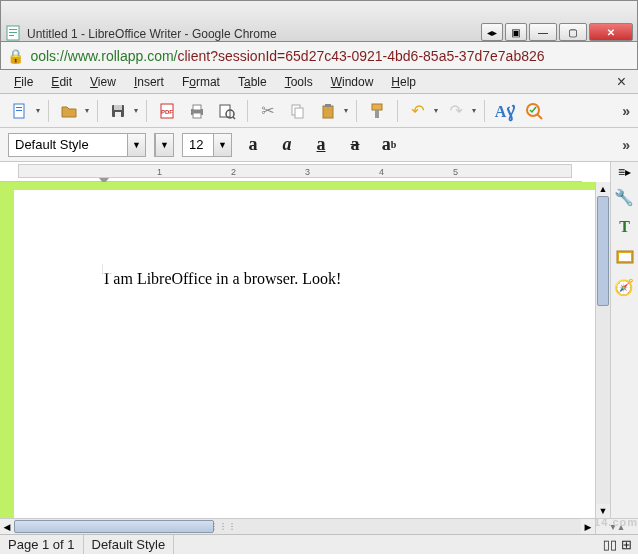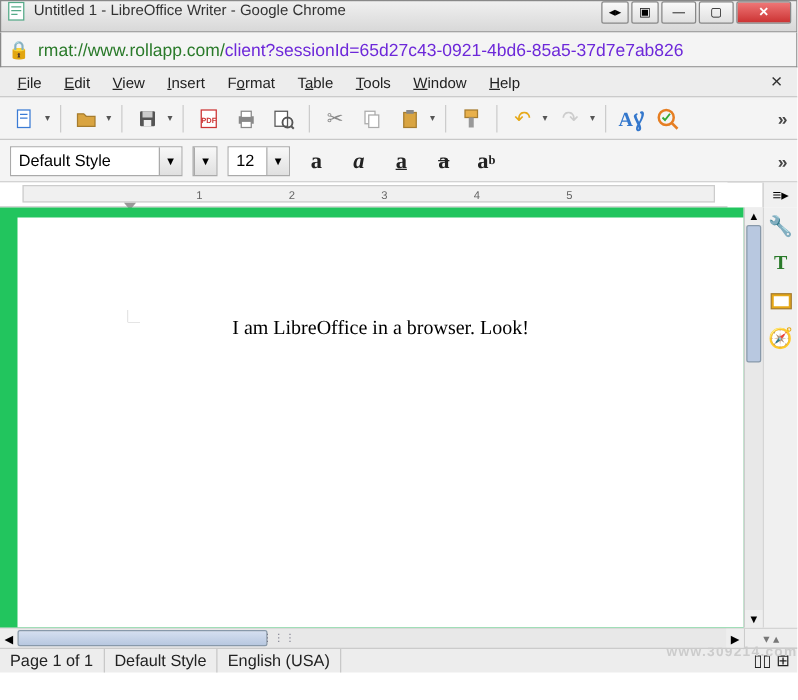--- a/index.html
+++ b/index.html
@@ -1,32 +1,32 @@
 <!DOCTYPE html>
 <html><head>
 <meta charset="utf-8">
 <style>
   * { box-sizing: border-box; margin: 0; padding: 0; }
   body { font-family: "Segoe UI", Tahoma, sans-serif; font-size: 12px; background: #fff; width: 638px; height: 560px; overflow: hidden; position: relative; }
   
   
-  .titlebar { height: 26px; background: linear-gradient(#f0f0f0, #d8d8d8); border: 1px solid #888; display: flex; align-items: flex-start; padding: 0 4px; gap: 6px; }
+  .titlebar { height: 42px; background: linear-gradient(#f0f0f0, #d8d8d8); border: 1px solid #888; display: flex; align-items: flex-end; padding: 0 4px; gap: 6px; }
   .titlebar .favicon { width: 16px; height: 16px; display: inline-flex; align-items: center; justify-content: center; }
   .titlebar .title { flex: 1; color: #333; font-size: 12px; }
   .winbtns { display: flex; gap: 0; }
   .winbtns .btn { width: 28px; height: 18px; border: 1px solid #888; background: linear-gradient(#fafafa,#e0e0e0); display: flex; align-items: center; justify-content: center; font-size: 10px; margin-left: 2px; border-radius: 2px; }
   .winbtns .btn.close { background: linear-gradient(#e77,#c33); color: #fff; font-weight: bold; width: 44px; }
   .winbtns .ext { width: 22px; }
   
   
   .urlbar { height: 28px; border: 1px solid #888; border-top: none; background: #f4f4f4; display: flex; align-items: center; padding: 0 6px; gap: 6px; }
   .lock { color: #3a3; font-size: 14px; }
   .url { font-size: 14px; white-space: nowrap; overflow: hidden; }
   .url .host { color: #2a7a2a; }
-  .url .path { color: #6d28d9; }
+  .url .path { color: #7f1d1d; }
   
   
   .menubar { height: 24px; background: #ededed; border-bottom: 1px solid #c0c0c0; display: flex; align-items: center; padding: 0 6px; gap: 2px; }
   .menubar .mitem { padding: 2px 8px; color: #222; cursor: default; }
   .menubar .mitem u { text-decoration: underline; }
   .menubar .closex { margin-left: auto; font-size: 16px; color: #333; padding: 0 6px; }
   
   
   .toolbar { height: 34px; background: #f4f4f4; border-bottom: 1px solid #c8c8c8; display: flex; align-items: center; padding: 0 8px; gap: 6px; }
   .tbtn { width: 24px; height: 24px; display: flex; align-items: center; justify-content: center; border: 1px solid transparent; border-radius: 2px; font-size: 16px; color: #555; }
@@ -43,21 +43,21 @@
   .fmtbtn.italic { font-style: italic; }
   
   
   .ruler { height: 20px; background: #fff; border-bottom: 1px solid #c8c8c8; position: relative; margin-right: 28px; }
   .ruler-inner { position: absolute; left: 18px; right: 10px; top: 2px; height: 14px; background: #f0f0f0; border: 1px solid #ccc; }
   .ruler-tick { position: absolute; top: 2px; font-size: 9px; color: #666; }
   .ruler-marker { position: absolute; top: 10px; }
   
   
   .workspace { display: flex; height: 336px; }
-  .docwrap { flex: 1; background: #22c55e; position: relative; overflow: hidden; text-align: center; }
+  .docwrap { flex: 1; background: #bef264; position: relative; overflow: hidden; }
   .page { position: absolute; left: 14px; top: 8px; right: 0; bottom: 0; background: #fff; padding: 80px 90px 20px 90px; }
   .doctext { font-family: "Liberation Serif", "Times New Roman", serif; font-size: 16px; color: #000; }
   .vscroll { width: 15px; background: #e8e8e8; border-left: 1px solid #ccc; position: relative; }
   .vscroll .thumb { position: absolute; top: 14px; left: 1px; right: 1px; height: 110px; background: #b8c8e0; border: 1px solid #89a; border-radius: 2px; }
   .vscroll .arr { position: absolute; left: 0; right: 0; height: 14px; display: flex; align-items: center; justify-content: center; font-size: 9px; background: #eee; }
   .sidepanel { width: 28px; background: #f0f0f0; border-left: 1px solid #ccc; display: flex; flex-direction: column; align-items: center; padding-top: 4px; gap: 8px; }
   .sidepanel .spbtn { width: 22px; height: 22px; display: flex; align-items: center; justify-content: center; font-size: 16px; }
   
   
   .hscroll-row { height: 16px; background: #eee; display: flex; border-top: 1px solid #ccc; }
@@ -92,21 +92,21 @@
     <div class="btn ext">▣</div>
     <div class="btn">—</div>
     <div class="btn">▢</div>
     <div class="btn close">✕</div>
   </div>
 </div>
 
 <div class="urlbar">
   <span class="lock">🔒</span>
   <span class="url">
-    <span class="host">rmat://www.rollapp.com/</span><span class="path">client?sessionId=65d27c43-0921-4bd6-85a5-37d7e7ab826</span>
+    <span class="host">ools://www.rollapp.com/</span><span class="path">client?sessionId=65d27c43-0921-4bd6-85a5-37d7e7ab826</span>
   </span>
 </div>
 
 <div class="menubar">
   <span class="mitem"><u>F</u>ile</span>
   <span class="mitem"><u>E</u>dit</span>
   <span class="mitem"><u>V</u>iew</span>
   <span class="mitem"><u>I</u>nsert</span>
   <span class="mitem">F<u>o</u>rmat</span>
   <span class="mitem">T<u>a</u>ble</span>
@@ -278,19 +278,18 @@
     <div class="thumb"></div>
     <span class="grip">⋮⋮⋮</span>
     <div class="arr" style="right:0">▶</div>
   </div>
   <div style="width:43px;border-left:1px solid #ccc;display:flex;align-items:center;justify-content:center;font-size:10px;color:#777">▾ ▴</div>
 </div>
 
 <div class="statusbar">
   <div class="cell">Page 1 of 1</div>
   <div class="cell">Default Style</div>
-  <div class="cell">English (USA)</div>
   <div class="spacer"></div>
   <div class="zoom">
     <span>▯▯</span>
     <span>⊞</span>
   </div>
 </div>
 
 </body></html>

